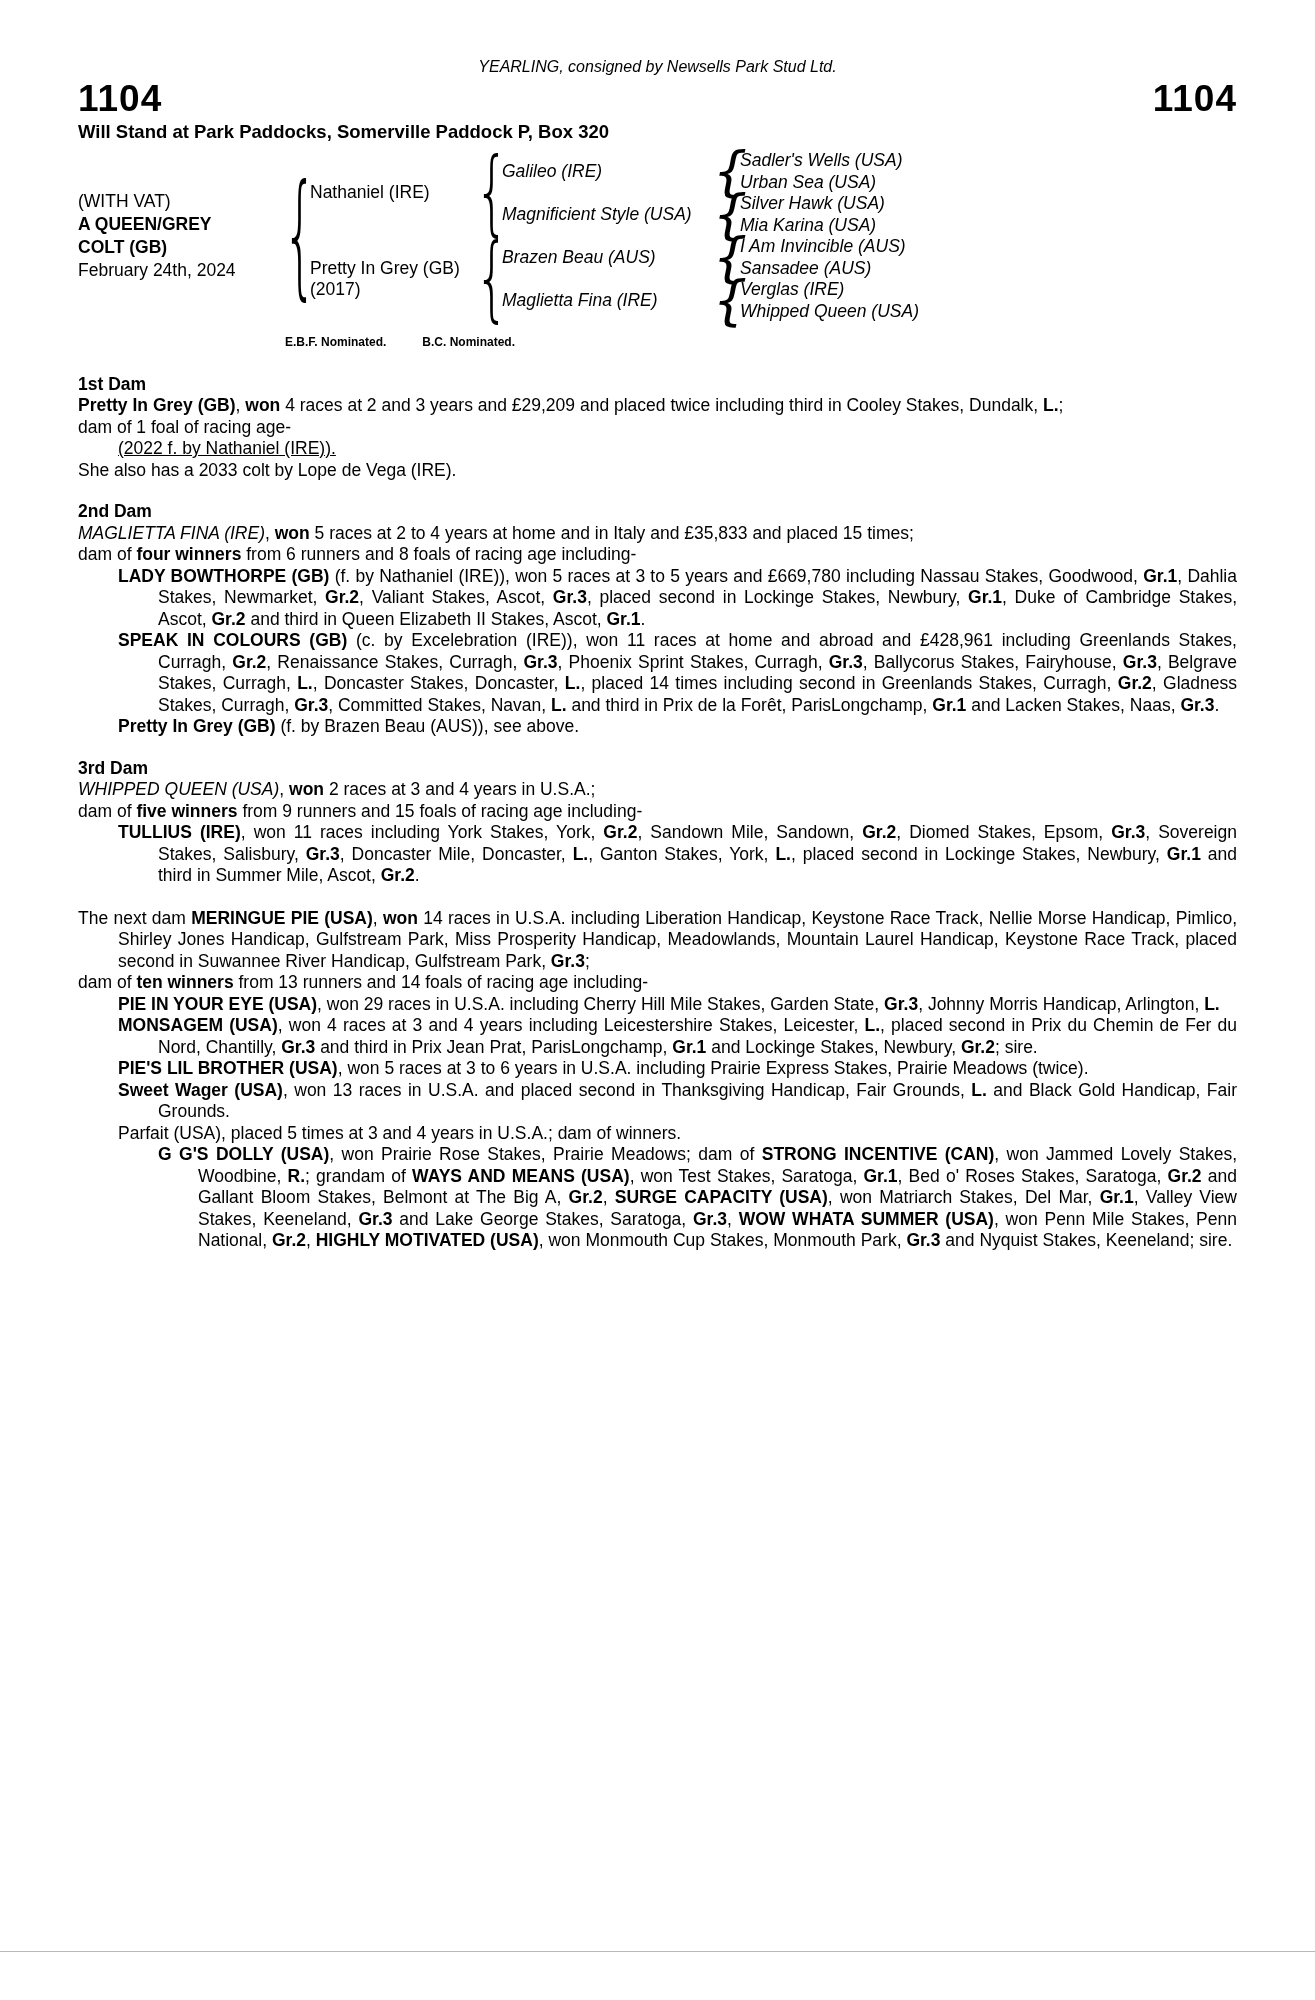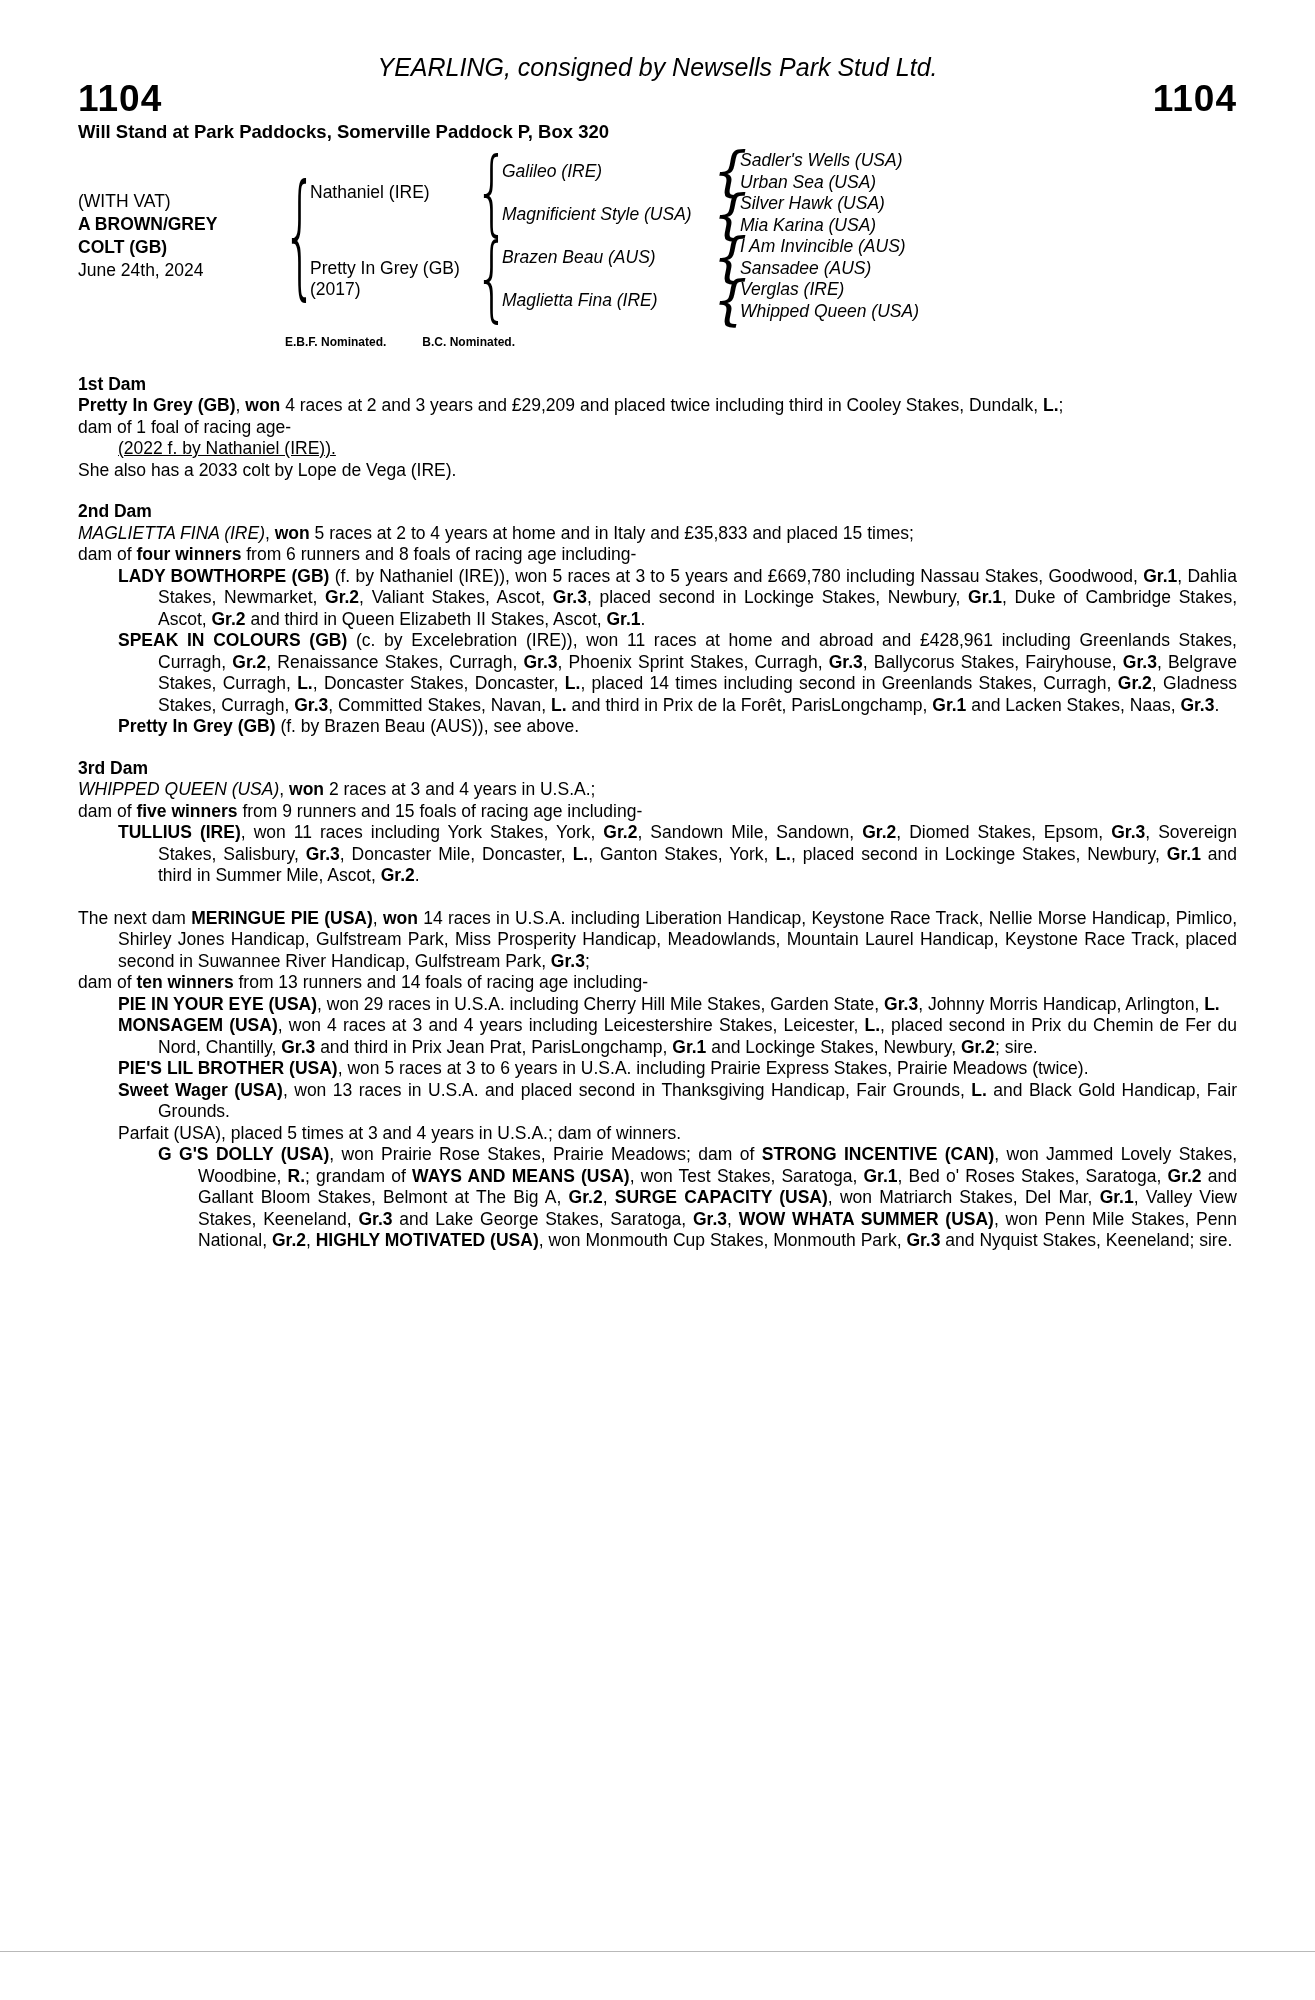--- a/index.html
+++ b/index.html
@@ -13,21 +13,21 @@
     font-family:"Liberation Sans", sans-serif;
     font-size:17.5px;
     line-height:21.5px;
     padding:56px 78px 0 78px;
     overflow:hidden;
   }
   .b{font-weight:bold;}
   .i{font-style:italic;}
 
   
-  .consignor{text-align:center;font-style:italic;font-size:25px;line-height:22px;}
+  .consignor{text-align:center;font-style:italic;font-size:16px;line-height:22px;}
   .lot-row{display:flex;justify-content:space-between;align-items:flex-end;margin-top:2px;}
   .lot{font-size:37px;font-weight:bold;line-height:38px;letter-spacing:1px;}
   .stand{font-weight:bold;font-size:18.5px;line-height:24px;margin-top:2px;}
 
   
   .pedigree{display:flex;align-items:center;margin-top:6px;}
   .pedigree .nm{white-space:nowrap;}
   .animal-info{width:212px;line-height:23px;}
   .gen1-col{display:flex;flex-direction:column;}
   .ped-half{display:flex;align-items:center;height:86px;}
@@ -73,23 +73,23 @@
   <div class="lot-row">
     <div class="lot">1104</div>
     <div class="lot">1104</div>
   </div>
 
   <div class="stand">Will Stand at Park Paddocks, Somerville Paddock P, Box 320</div>
 
   <div class="pedigree">
     <div class="animal-info">
       <div>(WITH VAT)</div>
-      <div class="b">A BROWN/GREY</div>
+      <div class="b">A QUEEN/GREY</div>
       <div class="b">COLT (GB)</div>
-      <div>June 24th, 2024</div>
+      <div>February 24th, 2024</div>
     </div>
 
     <div class="brace brace-l">{</div>
 
     <div class="gen1-col">
 
       <div class="ped-half">
         <div class="gen1-name nm">Nathaniel (IRE)</div>
         <div class="brace brace-m">{</div>
         <div class="gen2-col">

